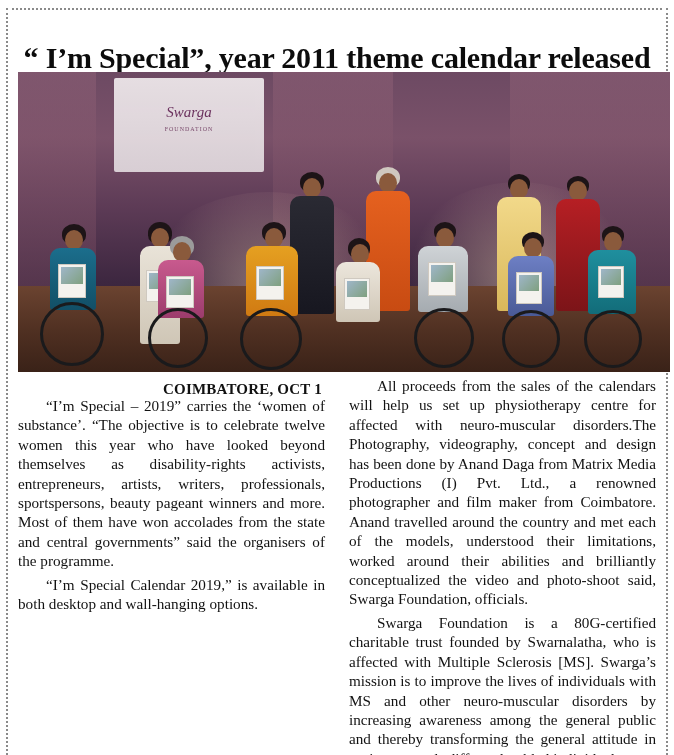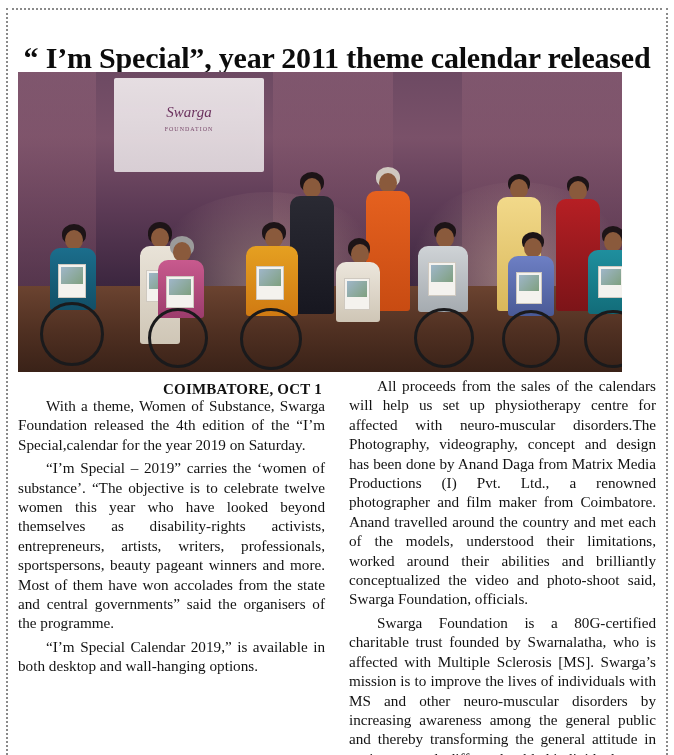--- a/index.html
+++ b/index.html
@@ -60,20 +60,21 @@
   }
 
   .photo-wrap {
     position: absolute;
     left: 18px;
     top: 72px;
     width: 604px;
     height: 300px;
     overflow: hidden;
     background: #2a1c2a;
+    padding-left: 48px;
   }
 
   
   .photo {
     position: absolute;
     inset: 0;
     background:
       linear-gradient(180deg, #6d4a63 0%, #7a5169 22%, #5d3b56 45%, #3d2740 70%, #2a1b2d 100%);
   }
   .stage-floor {
@@ -306,21 +307,20 @@
         <div class="calendar" style="left:20px;top:40px;width:24px;height:30px;"></div>
         <div class="wheel" style="left:6px;bottom:4px;width:52px;height:52px;"></div>
       </div>
 
     </div>
   </div>
 
   <div class="caption-dateline">COIMBATORE, OCT 1</div>
 
   <div class="col left">
-    <p>With a theme, Women of Substance, Swarga Foundation released the 4th edition of the “I’m Special,calendar for the year 2019 on Saturday.</p>
     <p>“I’m Special – 2019” carries the ‘women of substance’. “The objective is to celebrate twelve women this year who have looked beyond themselves as disability-rights activists, entrepreneurs, artists, writers, professionals, sportspersons, beauty pageant winners and more.  Most of them have won accolades from the state and central governments” said the organisers of the programme.</p>
     <p>“I’m Special Calendar 2019,” is available in both desktop and wall-hanging options.</p>
   </div>
 
   <div class="col right">
     <p>All proceeds from the sales of the calendars will help us set up physiotherapy centre for affected with neuro-muscular disorders.The Photography, videography, concept and design has been done by Anand Daga from Matrix Media Productions (I) Pvt. Ltd., a renowned photographer and film maker from Coimbatore. Anand travelled around the country and met each of the models, understood their limitations, worked around their abilities and brilliantly conceptualized the video and photo-shoot said, Swarga Foundation, officials.</p>
     <p>Swarga Foundation is a 80G-certified charitable trust founded by Swarnalatha, who is affected with Multiple Sclerosis [MS]. Swarga’s mission is to improve the lives of individuals with MS and other neuro-muscular disorders by increasing awareness among the general public and thereby transforming the general attitude in society towards differently-abled individuals.</p>
   </div>
 
 </div>

